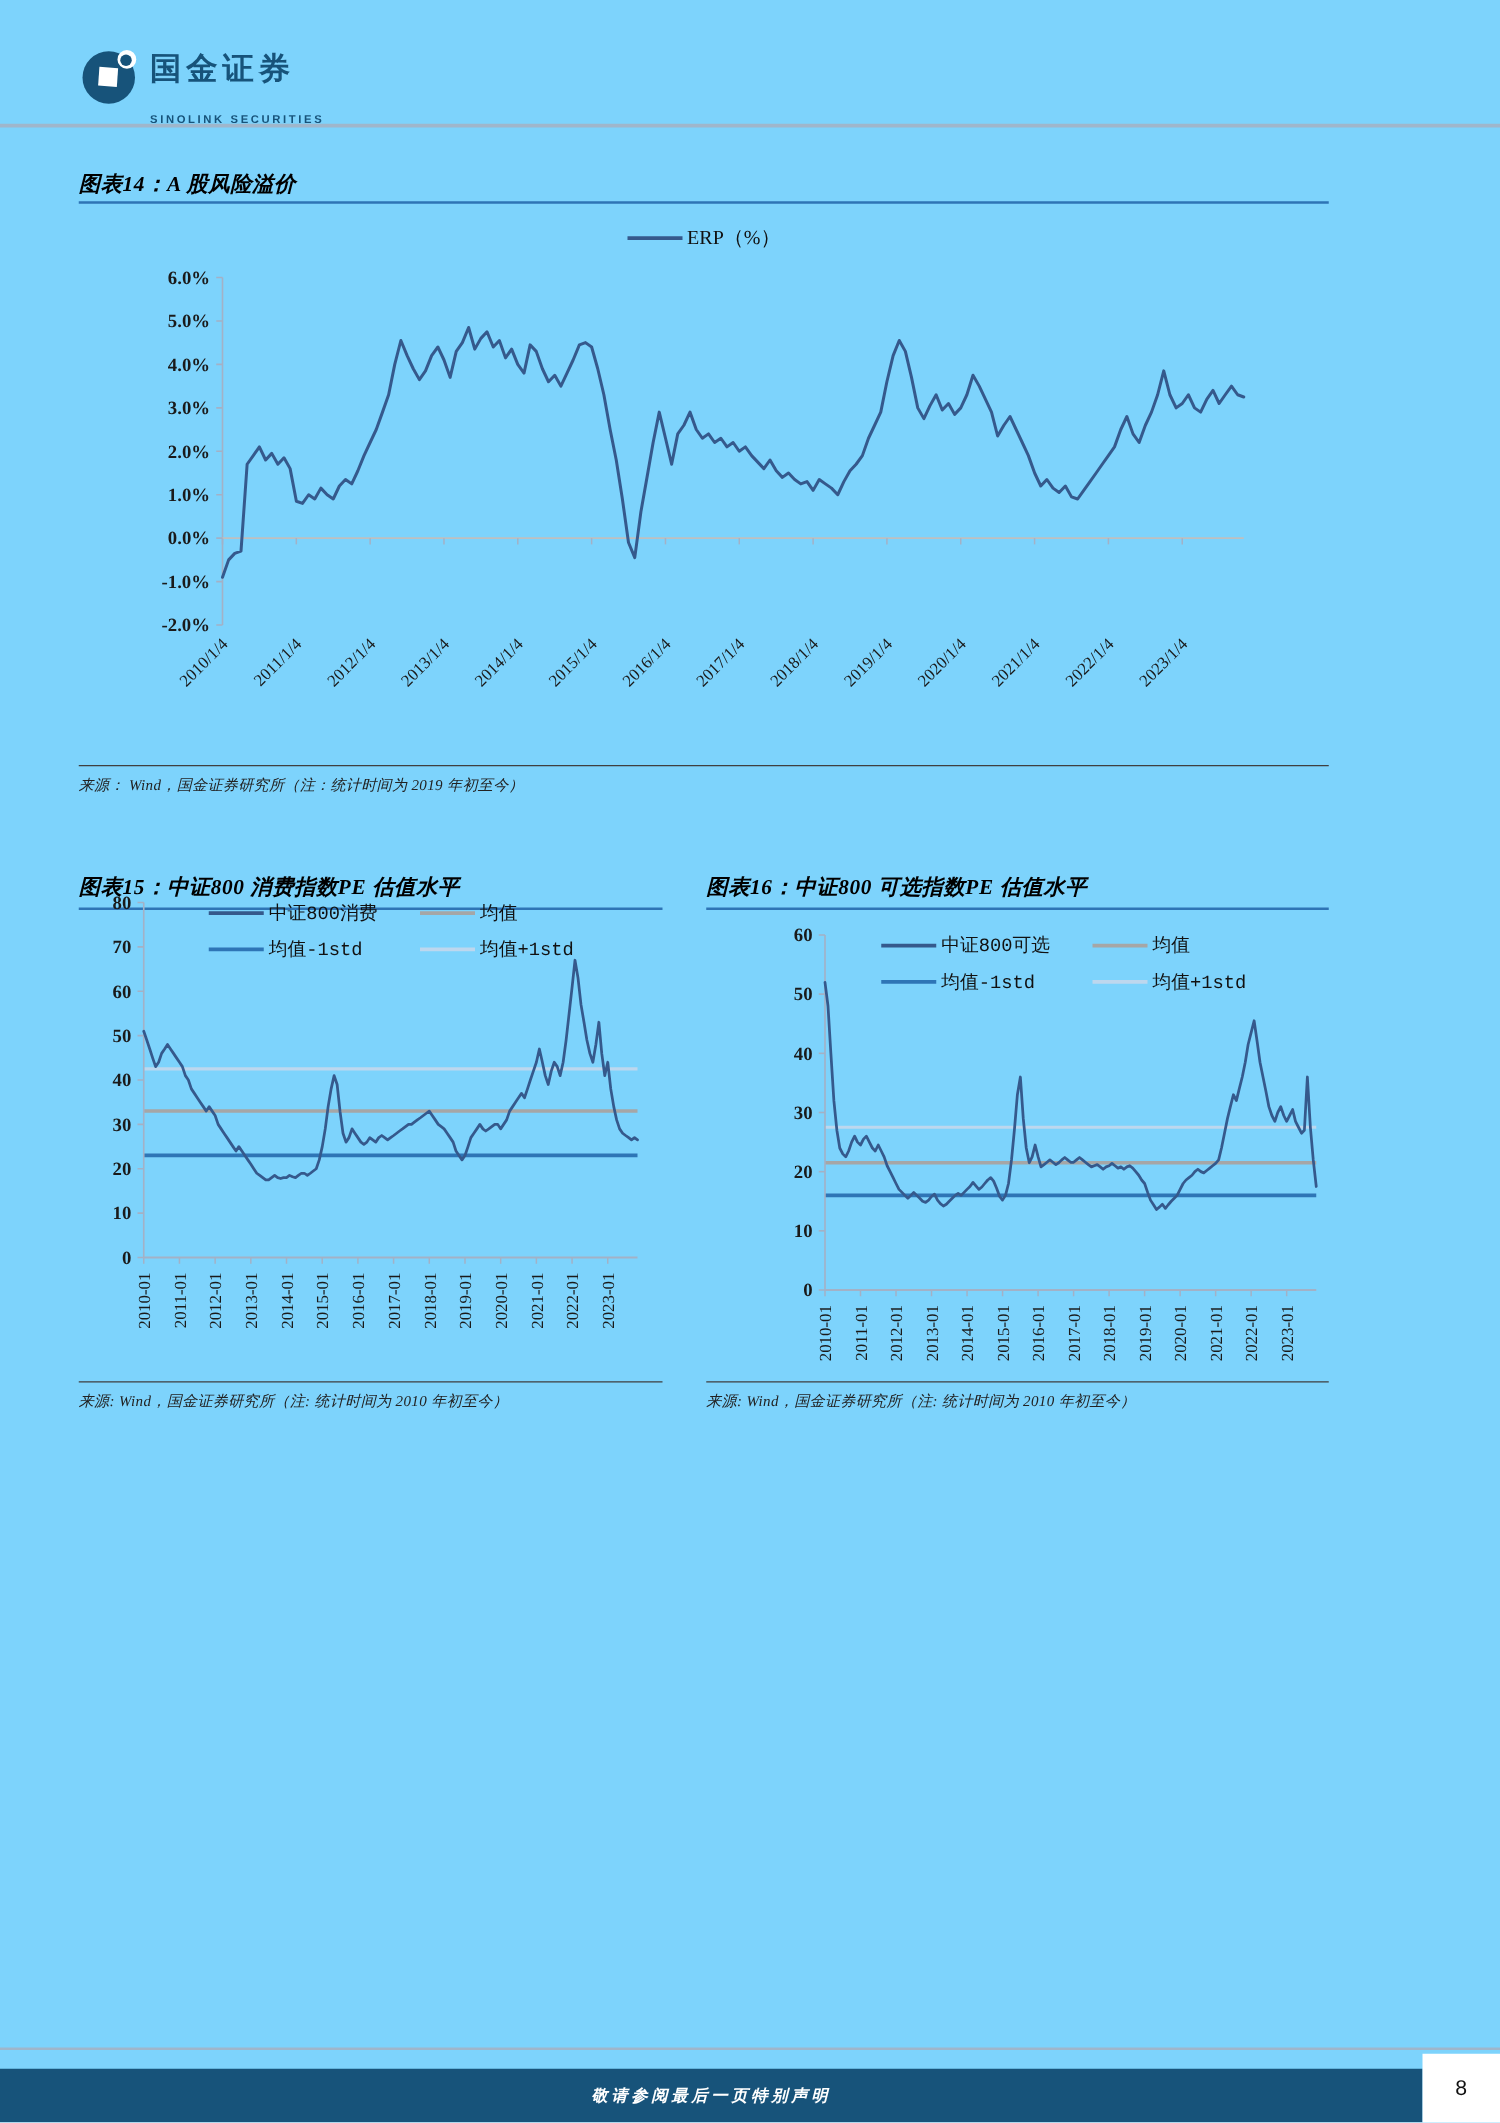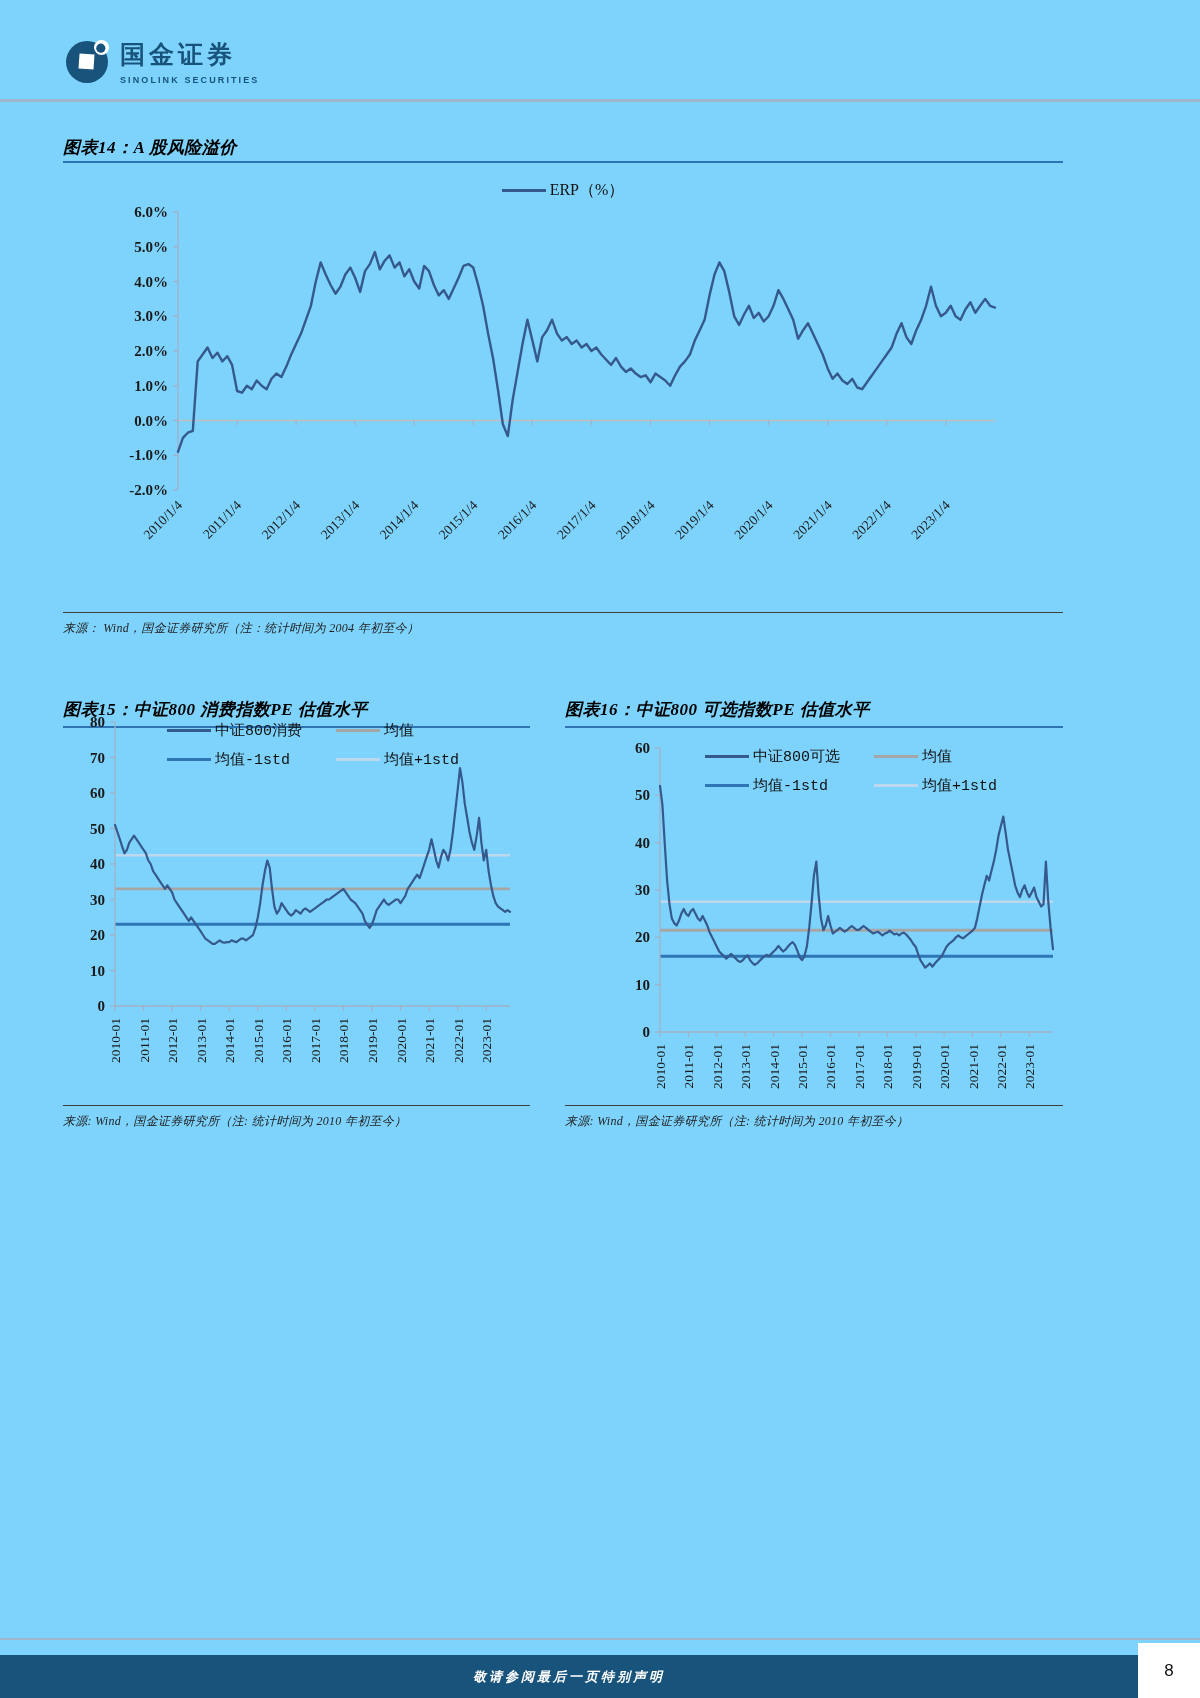--- a/index.html
+++ b/index.html
@@ -4,21 +4,21 @@
 <style>
   html,body{margin:0;padding:0;background:#ffffff;}
   .page{position:relative;width:1200px;height:1698px;background:#7dd3fc;overflow:hidden;
         font-family:"Liberation Serif","DejaVu Serif",serif;color:#111;}
 
   
   .hdr{position:absolute;left:0;top:0;width:1200px;height:99px;}
   .logo{position:absolute;left:64px;top:36px;width:48px;height:48px;}
   .brand{position:absolute;left:120px;top:38px;}
   .brand-cn{font-size:25px;font-weight:bold;color:#17537a;letter-spacing:4px;font-family:"Liberation Sans",sans-serif;}
-  .brand-en{font-size:9px;font-weight:bold;color:#17537a;letter-spacing:2.1px;margin-top:4px;font-family:"Liberation Sans",sans-serif;}
+  .brand-en{font-size:9px;font-weight:bold;color:#17537a;letter-spacing:2.1px;margin-top:19px;font-family:"Liberation Sans",sans-serif;}
   .hdr-rule{position:absolute;left:0;top:99px;width:1200px;height:3px;background:#9fb6cb;}
 
   
   .fig-title{position:absolute;font-size:17px;font-weight:bold;font-style:italic;color:#000;letter-spacing:.5px;}
   .t-underline{position:absolute;height:2px;background:#2e74b5;}
   .fig-rule{position:absolute;height:1px;background:#3f3f3f;}
   .src{position:absolute;font-size:12px;font-style:italic;color:#222;letter-spacing:.3px;}
 
   .chart-wrap{position:absolute;}
   svg text{font-family:"Liberation Serif","DejaVu Serif",serif;fill:#1a1a1a;}
@@ -61,21 +61,21 @@
   <div class="fig-title" style="left:63px;top:136px;">图表14：A 股风险溢价</div>
   <div class="t-underline" style="left:63px;top:161px;width:1000px;"></div>
 
   <div class="legend14">
     <span class="leg-item">
       <span class="sw" style="background: rgb(53, 89, 140);"></span>
       <span class="lab">ERP（%）</span>
     </span>
   </div>
 
-  <div class="chart-wrap" style="left:63px;top:170px;">
+  <div class="chart-wrap" style="left:63px;top:180px;">
     <svg id="svg-erp" width="1000" height="440" viewBox="0 0 1000 440">
         <line x1="115" y1="42" x2="115" y2="320" stroke="#a3b1c6" stroke-width="1.3"></line>
         <line x1="110" y1="42" x2="115" y2="42" stroke="#a3b1c6" stroke-width="1.3"></line>
         <text x="105" y="47" text-anchor="end" font-size="15" font-weight="bold">6.0%</text>
         <line x1="110" y1="76.75" x2="115" y2="76.75" stroke="#a3b1c6" stroke-width="1.3"></line>
         <text x="105" y="81.75" text-anchor="end" font-size="15" font-weight="bold">5.0%</text>
         <line x1="110" y1="111.5" x2="115" y2="111.5" stroke="#a3b1c6" stroke-width="1.3"></line>
         <text x="105" y="116.5" text-anchor="end" font-size="15" font-weight="bold">4.0%</text>
         <line x1="110" y1="146.25" x2="115" y2="146.25" stroke="#a3b1c6" stroke-width="1.3"></line>
         <text x="105" y="151.25" text-anchor="end" font-size="15" font-weight="bold">3.0%</text>
@@ -116,21 +116,21 @@
         <text x="769.6626506024096" y="336" text-anchor="end" font-size="13.5" transform="rotate(-45 769.6626506024096 336)">2021/1/4</text>
         <line x1="823.722891566265" x2="823.722891566265" y1="250.5" y2="255.5" stroke="#a3b1c6" stroke-width="1.2"></line>
         <text x="828.722891566265" y="336" text-anchor="end" font-size="13.5" transform="rotate(-45 828.722891566265 336)">2022/1/4</text>
         <line x1="882.7831325301205" x2="882.7831325301205" y1="250.5" y2="255.5" stroke="#a3b1c6" stroke-width="1.2"></line>
         <text x="887.7831325301205" y="336" text-anchor="end" font-size="13.5" transform="rotate(-45 887.7831325301205 336)">2023/1/4</text>
         <polyline points="115.0,281.8 119.9,267.9 124.8,262.7 129.8,260.9 134.7,191.4 139.6,184.5 144.5,177.5 149.5,188.0 154.4,182.7 159.3,191.4 164.2,186.2 169.1,194.9 174.1,221.0 179.0,222.7 183.9,215.8 188.8,219.2 193.7,210.5 198.7,215.8 203.6,219.2 208.5,208.8 213.4,203.6 218.4,207.1 223.3,196.6 228.2,184.5 233.1,174.0 238.0,163.6 243.0,149.7 247.9,135.8 252.8,111.5 257.7,92.4 262.7,104.5 267.6,115.0 272.5,123.7 277.4,116.7 282.3,104.5 287.3,97.6 292.2,108.0 297.1,121.9 302.0,101.1 306.9,94.1 311.9,82.0 316.8,99.3 321.7,90.7 326.6,85.4 331.6,97.6 336.5,92.4 341.4,106.3 346.3,99.3 351.2,111.5 356.2,118.5 361.1,95.9 366.0,101.1 370.9,115.0 375.8,125.4 380.8,120.2 385.7,128.9 390.6,118.5 395.5,108.0 400.5,95.9 405.4,94.1 410.3,97.6 415.2,115.0 420.1,135.8 425.1,163.6 430.0,188.0 434.9,219.2 439.8,254.0 444.8,266.1 449.7,229.6 454.6,201.9 459.5,174.0 464.4,149.7 469.4,170.6 474.3,191.4 479.2,167.1 484.1,160.2 489.0,149.7 494.0,163.6 498.9,170.6 503.8,167.1 508.7,174.0 513.7,170.6 518.6,177.5 523.5,174.0 528.4,181.0 533.3,177.5 538.3,184.5 543.2,189.7 548.1,194.9 553.0,188.0 558.0,196.6 562.9,201.9 567.8,198.4 572.7,203.6 577.6,207.1 582.6,205.3 587.5,212.3 592.4,203.6 597.3,207.1 602.2,210.5 607.2,215.8 612.1,205.3 617.0,196.6 621.9,191.4 626.9,184.5 631.8,170.6 636.7,160.2 641.6,149.7 646.5,125.4 651.5,104.5 656.4,92.4 661.3,101.1 666.2,121.9 671.2,146.3 676.1,154.9 681.0,144.5 685.9,135.8 690.8,148.0 695.8,142.8 700.7,151.5 705.6,146.3 710.5,135.8 715.4,120.2 720.4,128.9 725.3,139.3 730.2,149.7 735.1,168.8 740.1,160.2 745.0,153.2 749.9,163.6 754.8,174.0 759.7,184.5 764.7,198.4 769.6,208.8 774.5,203.6 779.4,210.5 784.3,214.0 789.3,208.8 794.2,217.5 799.1,219.2 804.0,212.3 809.0,205.3 813.9,198.4 818.8,191.4 823.7,184.5 828.6,177.5 833.6,163.6 838.5,153.2 843.4,167.1 848.3,174.0 853.3,160.2 858.2,149.7 863.1,135.8 868.0,116.7 872.9,135.8 877.9,146.3 882.8,142.8 887.7,135.8 892.6,146.3 897.5,149.7 902.5,139.3 907.4,132.3 912.3,142.8 917.2,135.8 922.2,128.9 927.1,135.8 932.0,137.6" fill="none" stroke="#35598c" stroke-width="2.4" stroke-linejoin="round" stroke-linecap="round"></polyline>
       </svg>
   </div>
 
   <div class="fig-rule" style="left:63px;top:612px;width:1000px;"></div>
-  <div class="src" style="left:63px;top:620px;">来源： Wind，国金证券研究所（注：统计时间为 2004 年初至今）</div>
+  <div class="src" style="left:63px;top:620px;">来源： Wind，国金证券研究所（注：统计时间为 2019 年初至今）</div>
 
   <div class="fig-title" style="left:63px;top:698px;">图表15：中证800 消费指数PE 估值水平</div>
   <div class="t-underline" style="left:63px;top:726px;width:467px;"></div>
 
   <div class="fig-title" style="left:565px;top:698px;">图表16：中证800 可选指数PE 估值水平</div>
   <div class="t-underline" style="left:565px;top:726px;width:498px;"></div>
 
   <div class="chart-wrap" style="left:63px;top:709px;">
     <svg id="svg-consumer" width="467" height="370" viewBox="0 0 467 370">
         <line x1="52" x2="447" y1="146.125" y2="146.125" stroke="#bdd7ee" stroke-width="2.5"></line>

